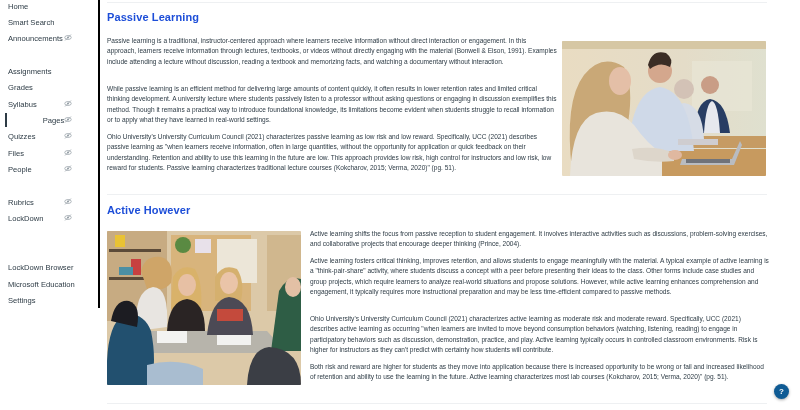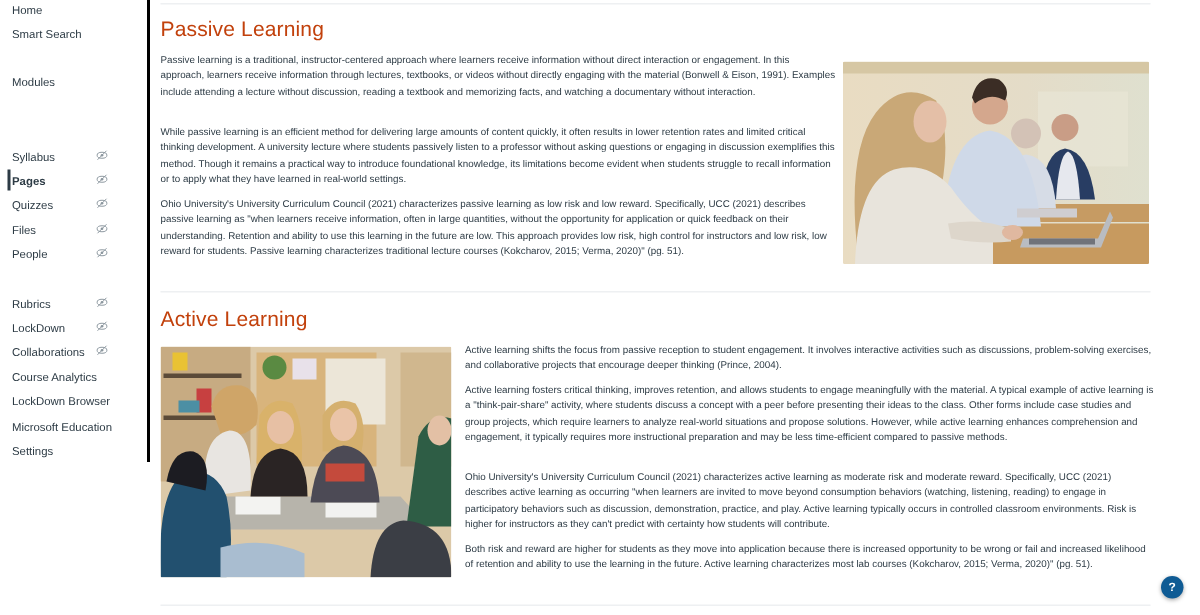--- a/index.html
+++ b/index.html
@@ -14,33 +14,33 @@
     border-right: 2px solid #000000;
     box-sizing: border-box;
   }
   .nav-item {
     position: absolute; left: 0; width: 99px; height: 16px;
     display: flex; align-items: center;
     font-size: 7.6px; color: #2d3b45; cursor: pointer;
     white-space: nowrap;
   }
   .nav-item .label { margin-left: 8px; }
-  .nav-item.active { font-weight: bold; }
+  .nav-item.active { font-weight: normal; justify-content: center; }
   .nav-item.active::before {
     content: ""; position: absolute; left: 5px; top: 1px; width: 1.5px; height: 14px;
     background: #2d3b45;
   }
   .nav-item .eye {
     position: absolute; left: 64px; top: 4px; width: 8px; height: 7px;
   }
   .main { position: absolute; left: 107px; top: 0; width: 660px; height: 410px; }
   .rule { position: absolute; left: 0; width: 660px; height: 1px; background: #eef0f2; }
   h2 {
-    position: absolute; margin: 0; font-weight: normal;
-    font-size: 14px; color: #c2410c; letter-spacing: 0.1px;
+    position: absolute; margin: 0; font-weight: bold;
+    font-size: 11px; color: #1d4ed8; letter-spacing: 0.1px;
   }
   p.para {
     position: absolute; margin: 0; font-size: 6.55px; line-height: 10.4px;
     color: #2d3b45;
   }
   .photo { position: absolute; overflow: hidden; border-radius: 1px; }
   .help-btn {
     position: absolute; left: 774px; top: 384px; width: 15px; height: 15px;
     border-radius: 50%; background: #0f5b94;
     box-shadow: 0 1px 3px rgba(0,0,0,0.35);
@@ -51,22 +51,33 @@
 </head>
 <body>
 
 <nav class="sidebar">
   <div class="nav-item" style="top:-2px">
       <span class="label">Home</span>
     </div>
   <div class="nav-item" style="top:14px">
       <span class="label">Smart Search</span>
     </div>
-  <div class="nav-item" style="top:46px">
-      <span class="label">Modules</span>
+  <div class="nav-item" style="top:30px">
+      <span class="label">Announcements</span>
+    <svg class="eye" viewBox="0 0 16 14">
+        <ellipse cx="8" cy="7" rx="6.5" ry="4" fill="none" stroke="#8b969e" stroke-width="1.3"></ellipse>
+        <circle cx="8" cy="7" r="1.8" fill="#8b969e"></circle>
+        <line x1="2" y1="13" x2="14" y2="1" stroke="#8b969e" stroke-width="1.3"></line>
+      </svg>
+    </div>
+  <div class="nav-item" style="top:63px">
+      <span class="label">Assignments</span>
+    </div>
+  <div class="nav-item" style="top:79px">
+      <span class="label">Grades</span>
     </div>
   <div class="nav-item" style="top:96px">
       <span class="label">Syllabus</span>
     <svg class="eye" viewBox="0 0 16 14">
         <ellipse cx="8" cy="7" rx="6.5" ry="4" fill="none" stroke="#8b969e" stroke-width="1.3"></ellipse>
         <circle cx="8" cy="7" r="1.8" fill="#8b969e"></circle>
         <line x1="2" y1="13" x2="14" y2="1" stroke="#8b969e" stroke-width="1.3"></line>
       </svg>
     </div>
   <div class="nav-item active" style="top:112px">
@@ -109,31 +120,20 @@
         <line x1="2" y1="13" x2="14" y2="1" stroke="#8b969e" stroke-width="1.3"></line>
       </svg>
     </div>
   <div class="nav-item" style="top:210px">
       <span class="label">LockDown</span>
     <svg class="eye" viewBox="0 0 16 14">
         <ellipse cx="8" cy="7" rx="6.5" ry="4" fill="none" stroke="#8b969e" stroke-width="1.3"></ellipse>
         <circle cx="8" cy="7" r="1.8" fill="#8b969e"></circle>
         <line x1="2" y1="13" x2="14" y2="1" stroke="#8b969e" stroke-width="1.3"></line>
       </svg>
-    </div>
-  <div class="nav-item" style="top:226px">
-      <span class="label">Collaborations</span>
-    <svg class="eye" viewBox="0 0 16 14">
-        <ellipse cx="8" cy="7" rx="6.5" ry="4" fill="none" stroke="#8b969e" stroke-width="1.3"></ellipse>
-        <circle cx="8" cy="7" r="1.8" fill="#8b969e"></circle>
-        <line x1="2" y1="13" x2="14" y2="1" stroke="#8b969e" stroke-width="1.3"></line>
-      </svg>
-    </div>
-  <div class="nav-item" style="top:243px">
-      <span class="label">Course Analytics</span>
     </div>
   <div class="nav-item" style="top:276px">
       <span class="label">Microsoft Education</span>
     </div>
   <div class="nav-item" style="top:259px">
       <span class="label">LockDown Browser</span>
     </div>
   <div class="nav-item" style="top:292px">
       <span class="label">Settings</span>
     </div>
@@ -182,21 +182,21 @@
 
         <polygon points="120,118 170,118 178,100 180,104 172,124 118,124" fill="#b9bcc1"></polygon>
         <rect x="124" y="118" width="44" height="4" fill="#70737a"></rect>
       </svg>
     </div>
   </section>
 
   <div class="rule" style="top:194px"></div>
 
   <section>
-    <h2 style="left:0; top:204px;">Active Learning</h2>
+    <h2 style="left:0; top:204px;">Active However</h2>
 
     <div class="photo" style="left:0; top:231px; width:194px; height:154px;">
       <svg width="194" height="154" viewBox="0 0 194 154">
         <rect width="194" height="154" fill="#dcc9a8"></rect>
         <rect x="0" y="0" width="60" height="90" fill="#c7ab82"></rect>
         <rect x="2" y="18" width="52" height="3" fill="#5b4a38"></rect>
         <rect x="2" y="46" width="52" height="3" fill="#5b4a38"></rect>
         <rect x="8" y="4" width="10" height="12" fill="#e9c234"></rect>
         <rect x="24" y="28" width="10" height="16" fill="#c74040"></rect>
         <rect x="12" y="36" width="14" height="8" fill="#4c8fa4"></rect>

